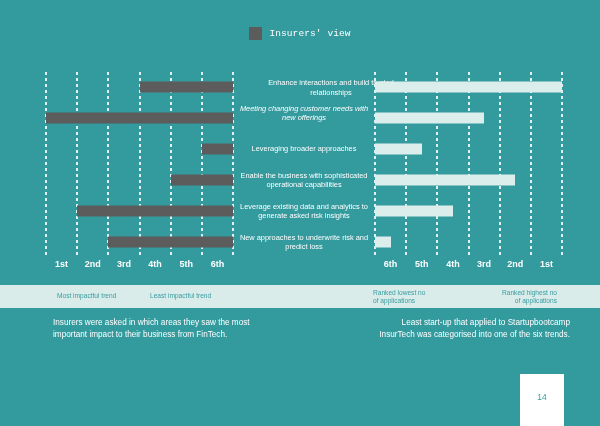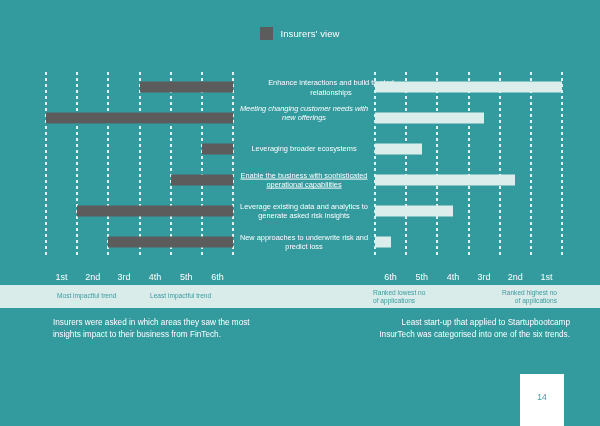--- a/index.html
+++ b/index.html
@@ -13,21 +13,21 @@
   }
   #page{position:relative;width:600px;height:426px;}
 
   
   .legend{
     position:absolute;top:27px;left:0;width:600px;
     display:flex;justify-content:center;align-items:center;gap:18px;
   }
   .legend-item{display:flex;align-items:center;gap:7px;}
   .legend-swatch{width:13px;height:13px;display:block;}
-  .legend-label{font-size:9.5px;color:#ffffff;letter-spacing:.1px;}
+  .legend-label{font-size:9.5px;color:#ffffff;letter-spacing:.1px;font-family:Liberation Mono, monospace;}
 
   
   .charts{position:absolute;top:72px;left:0;width:600px;height:185px;}
   .panel{position:absolute;top:0;height:185px;}
   .panel-left{left:46px;width:187px;}
   .panel-right{left:375px;width:187px;}
   .labels-col{position:absolute;left:233px;top:0;width:142px;height:185px;}
 
   .grid{position:absolute;inset:0;}
   .gridline{
@@ -45,22 +45,22 @@
     position:absolute;left:0;width:142px;
     text-align:center;font-size:7.4px;line-height:9.4px;
     color:#ffffff;transform:translateY(-50%);
   }
 
   
   .axis{position:absolute;top:259px;height:14px;}
   .axis-left{left:46px;width:187px;}
   .axis-right{left:375px;width:187px;}
   .tick{
-    position:absolute;top:13px;font-size:9px;color:#ffffff;
-    transform:translateX(-50%);white-space:nowrap;
+    position:absolute;top:0;font-size:9px;color:#ffffff;
+    transform:translateX(-50%);white-space:nowrap;font-weight:bold;
   }
 
   
   .band{
     position:absolute;left:0;top:285px;width:600px;height:23px;
     background:#d9ecea;
   }
   .band-note{
     position:absolute;font-size:6.6px;line-height:8px;color:#3a9ca0;
     white-space:pre-line;
@@ -126,22 +126,22 @@
           </div>
           <div class="row" style="top: 154.167px;">
             <div class="bar" title="New approaches to underwrite risk and predict loss — Insurers' view: 3" style="left: 62.3333px; width: 124.667px; background: rgb(92, 92, 92);"></div>
           </div>
         </div>
     </div>
 
     <div class="labels-col" id="labels-col">
         <div class="lbl" style="top: 15.4167px; margin-left: 27px;">Enhance interactions and build trusted relationships</div>
         <div class="lbl" style="top: 41px; font-style: italic;">Meeting changing customer needs with new offerings</div>
-        <div class="lbl" style="top: 77.0833px;">Leveraging broader ecosystems</div>
-        <div class="lbl" style="top: 107.917px; text-decoration: underline;">Enable the business with sophisticated operational capabilities</div>
+        <div class="lbl" style="top: 77.0833px;">Leveraging broader approaches</div>
+        <div class="lbl" style="top: 107.917px;">Enable the business with sophisticated operational capabilities</div>
         <div class="lbl" style="top: 138.75px;">Leverage existing data and analytics to generate asked risk insights</div>
         <div class="lbl" style="top: 169.583px;">New approaches to underwrite risk and predict loss</div>
       </div>
 
     <div class="panel panel-right">
       <div class="grid" id="grid-right">
           <div class="gridline" style="left: -1px;"></div>
           <div class="gridline" style="left: 30.1667px;"></div>
           <div class="gridline" style="left: 61.3333px;"></div>
           <div class="gridline" style="left: 92.5px;"></div>
@@ -192,21 +192,21 @@
   <div class="band">
     <div class="band-note" style="left:57px;top:7px;">Most impactful trend</div>
     <div class="band-note" style="left:150px;top:7px;">Least impactful trend</div>
     <div class="band-note" style="left:373px;top:4px;">Ranked lowest no
 of applications</div>
     <div class="band-note" style="left:479px;top:4px;text-align:right;width:78px;">Ranked highest no
 of applications</div>
   </div>
 
   <div class="caption caption-left">Insurers were asked in which areas they saw the most
-insights impact to their business from FinTech.</div>
+important impact to their business from FinTech.</div>
   <div class="caption caption-right">Least start-up that applied to Startupbootcamp
 InsurTech was categorised into one of the six trends.</div>
 
   <div class="pagebox">
     <div class="pagenum">14</div>
   </div>
 
 </div>
 
 </body></html>

